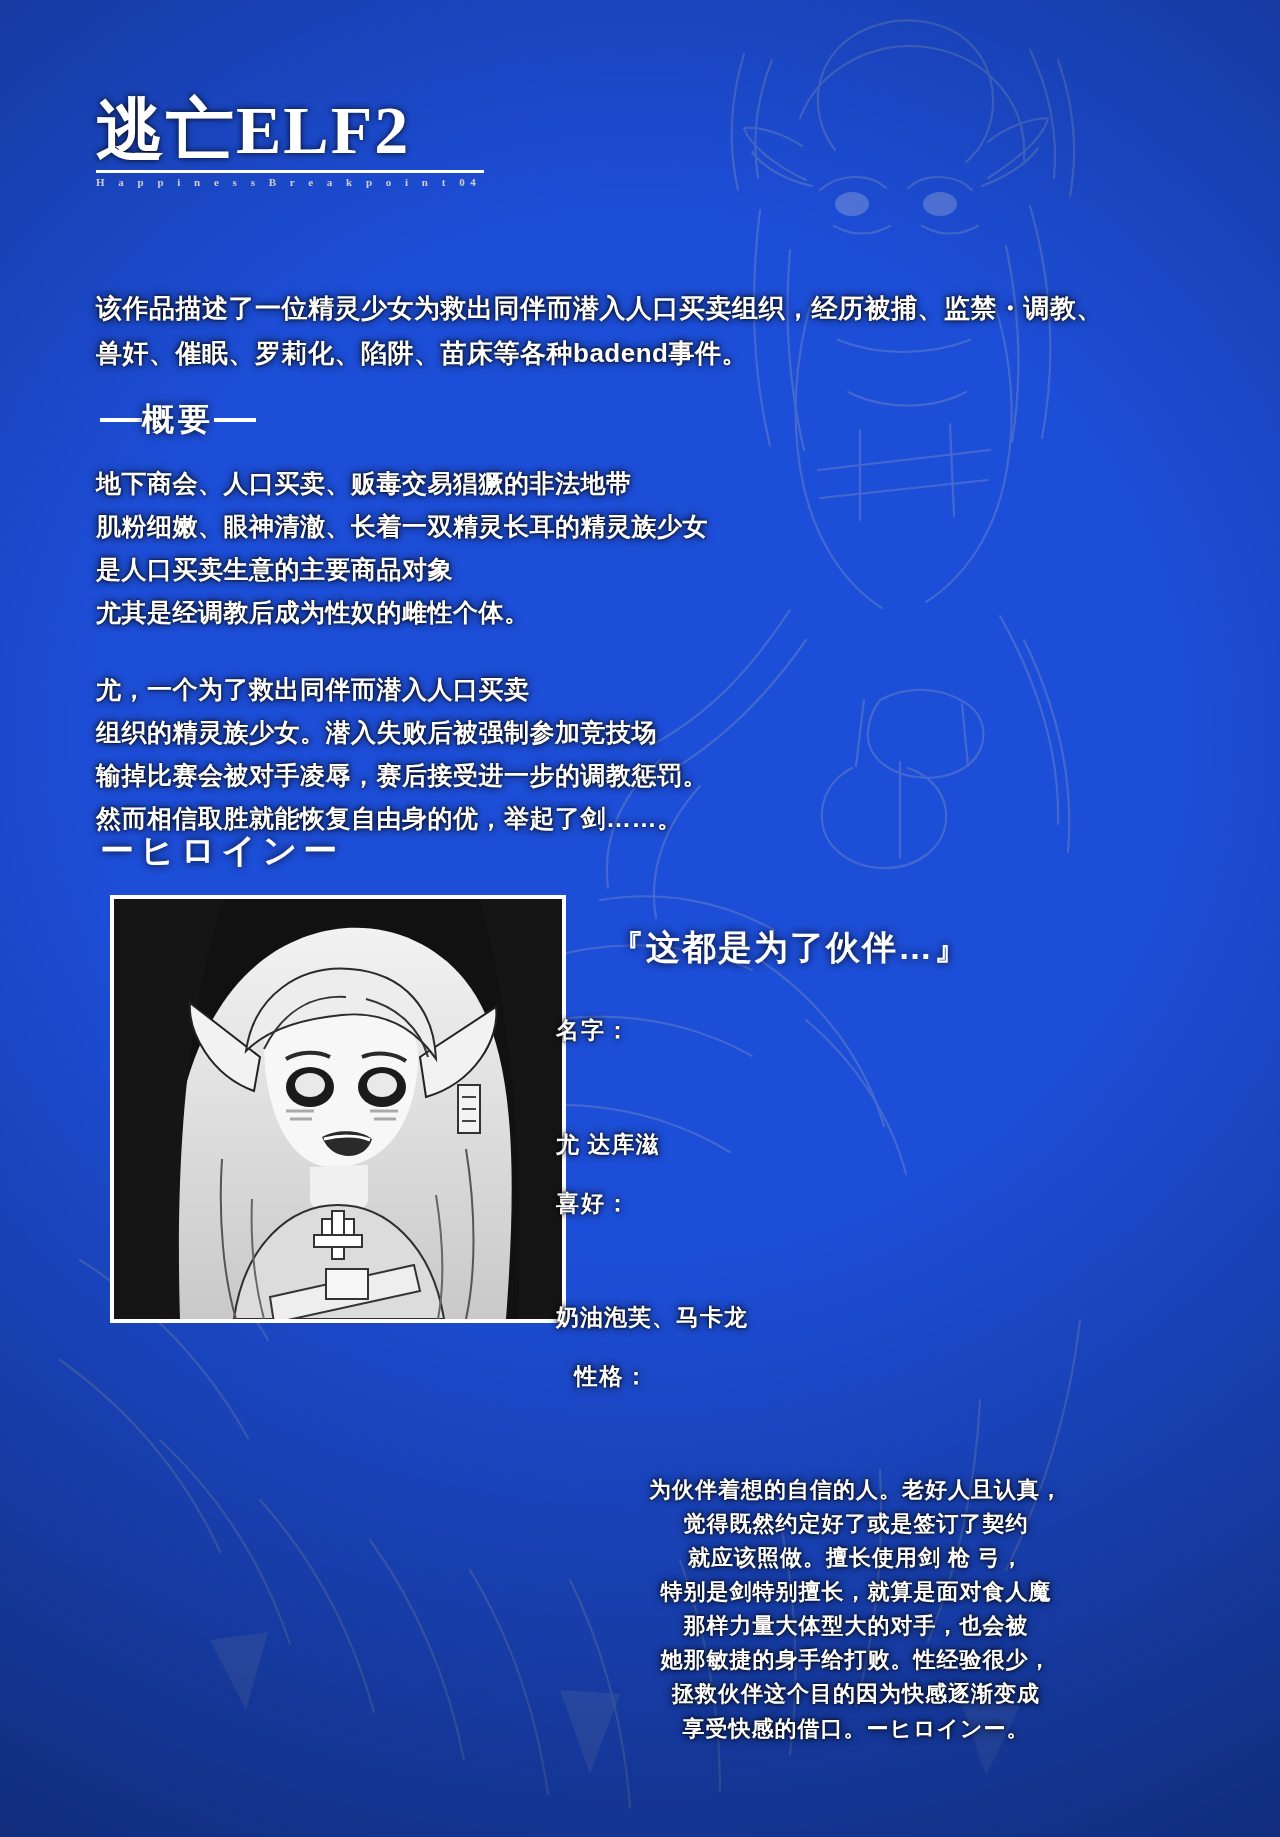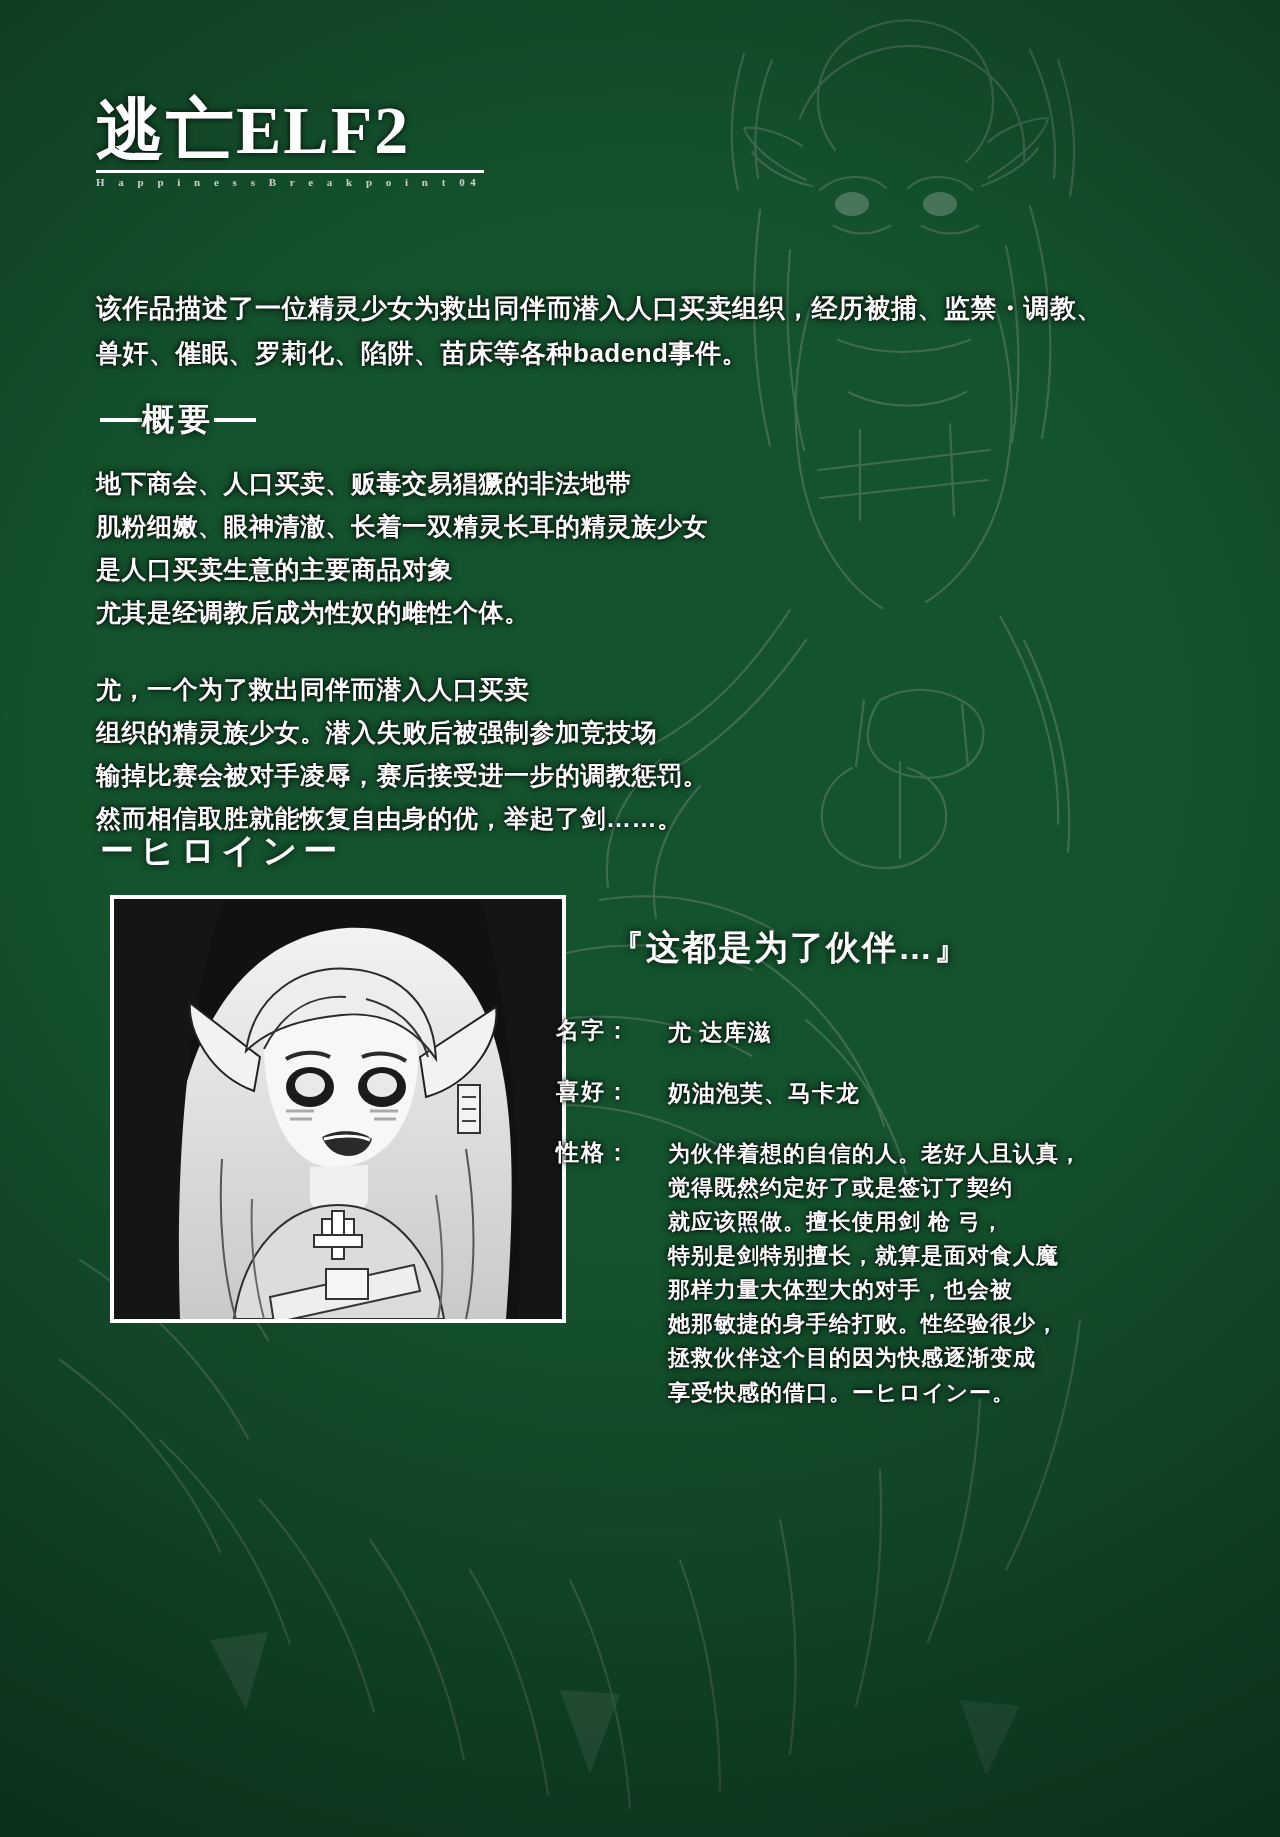--- a/index.html
+++ b/index.html
@@ -7,21 +7,21 @@
     padding: 0;
     background: #000000;
   }
   body {
     font-family: "Liberation Sans", sans-serif;
   }
   #page {
     position: relative;
     width: 1280px;
     height: 1837px;
-    background: #14532d;
+    background: #1d4ed8;
     overflow: hidden;
     color: #ffffff;
   }
   
   #bg-art {
     position: absolute;
     inset: 0;
     opacity: 0.30;
     pointer-events: none;
   }
@@ -155,33 +155,34 @@
     position: absolute;
     left: 556px;
     top: 1015px;
     width: 600px;
     font-weight: bold;
     text-shadow: 0 0 8px rgba(0,0,0,0.95), 0 0 3px rgba(0,0,0,1);
   }
   .prow {
     display: flex;
     margin-bottom: 26px;
+    flex-direction: column;
   }
   .plabel {
     width: 112px;
     flex: 0 0 112px;
     font-size: 23px;
     letter-spacing: 2px;
   }
   .pvalue {
     font-size: 23px;
     line-height: 1.52;
     letter-spacing: 1px;
   }
-  .prow.personality { margin-bottom: 4px; }
+  .prow.personality { margin-bottom: 4px; text-align: center; }
   .prow.personality .pvalue { font-size: 22px; line-height: 1.55; }
 </style>
 </head>
 <body>
 
 <div id="page">
 
   <div id="bg-art">
     <svg viewBox="0 0 1280 1837" preserveAspectRatio="xMidYMid slice" aria-hidden="true">
       <g fill="none" stroke="#b5b5b5" stroke-width="2.2" stroke-linecap="round" stroke-linejoin="round" opacity="0.85">

